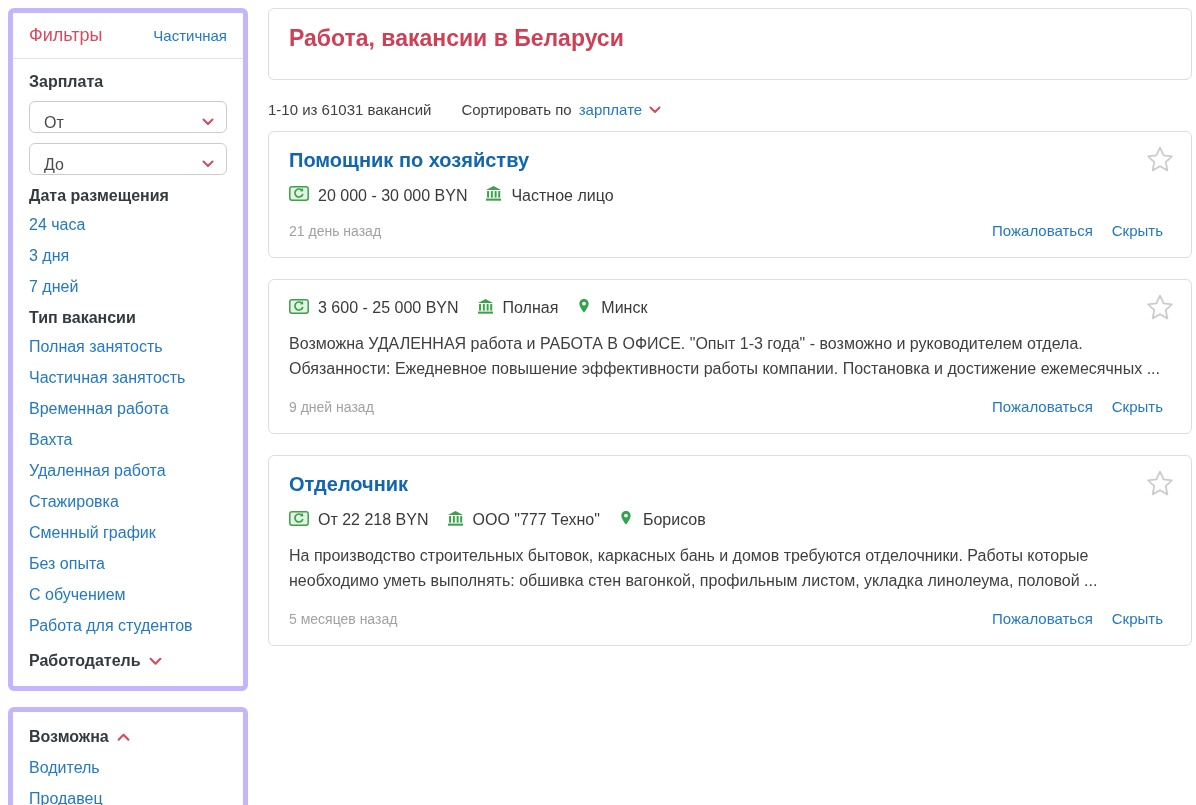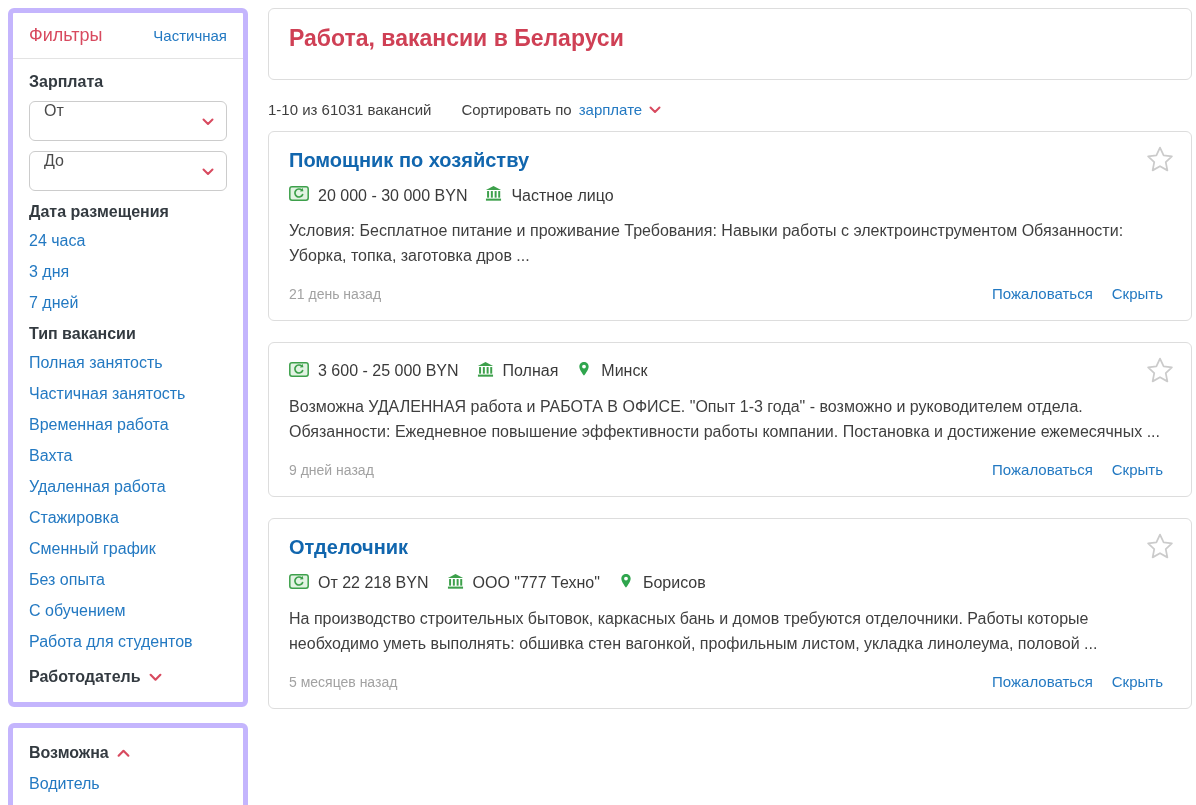--- a/index.html
+++ b/index.html
@@ -11,22 +11,22 @@
   .sidebar { flex:0 0 240px; }
   .panel { background:#fff; border:5px solid #c4b5fd; border-radius:6px; margin-bottom:16px; }
   .panel-head { display:flex; justify-content:space-between; align-items:center;
     padding:12px 16px; border-bottom:1px solid #e3e3e3; }
   .panel-title { color:#d84a5f; font-size:18px; }
   .link { color:#2379c2; text-decoration:none; cursor:pointer; }
   .reset { font-size:15px; }
   .panel-body { padding:12px 16px 16px; }
   .sec-title { font-size:16px; font-weight:bold; color:#333a40; margin:12px 0 10px; }
   .sec-title:first-child { margin-top:2px; }
-  .select { position:relative; border:1px solid #ccc; border-radius:6px; height:40px;
-    display:flex; align-items:flex-start; padding:0 14px; margin-bottom:10px; cursor:pointer;
+  .select { position:relative; border:1px solid #ccc; border-radius:6px; height:32px;
+    display:flex; align-items:flex-end; padding:0 14px; margin-bottom:10px; cursor:pointer;
     color:#4a4a4a; font-size:16px; background:#fff; }
   .select svg { position:absolute; right:12px; top:16px; }
   .side-link { display:block; font-size:16px; line-height:20px; margin:0 0 11px;
     color:#2379c2; text-decoration:none; cursor:pointer; }
   .toggle { display:flex; align-items:center; gap:8px; font-size:16px; font-weight:bold;
     color:#333a40; margin-top:16px; cursor:pointer; }
   .panel2-body { padding:14px 16px 16px; }
 
   
   .main { flex:1 1 auto; min-width:0; }
@@ -159,21 +159,20 @@
     <rect x="2.2" y="6.4" width="2.1" height="7" fill="#3da04b"></rect>
     <rect x="6.2" y="6.4" width="2.1" height="7" fill="#3da04b"></rect>
     <rect x="10.2" y="6.4" width="2.1" height="7" fill="#3da04b"></rect>
     <rect x="14" y="6.4" width="2.1" height="7" fill="#3da04b"></rect>
     <rect x="1" y="14.4" width="16" height="2.2" fill="#3da04b"></rect>
   </svg>
 </span>
           <span>Частное лицо</span>
         </span>
       </div>
-      <p class="desc">Условия: Бесплатное питание и проживание Требования: Навыки работы с электроинструментом Обязанности: Уборка, топка, заготовка дров ...</p>
       <div class="job-foot">
         <span class="posted">21 день назад</span>
         <span class="foot-links">
           <a class="link">Пожаловаться</a>
           <a class="link">Скрыть</a>
         </span>
       </div>
     </article>
 
     <article class="job-card">

